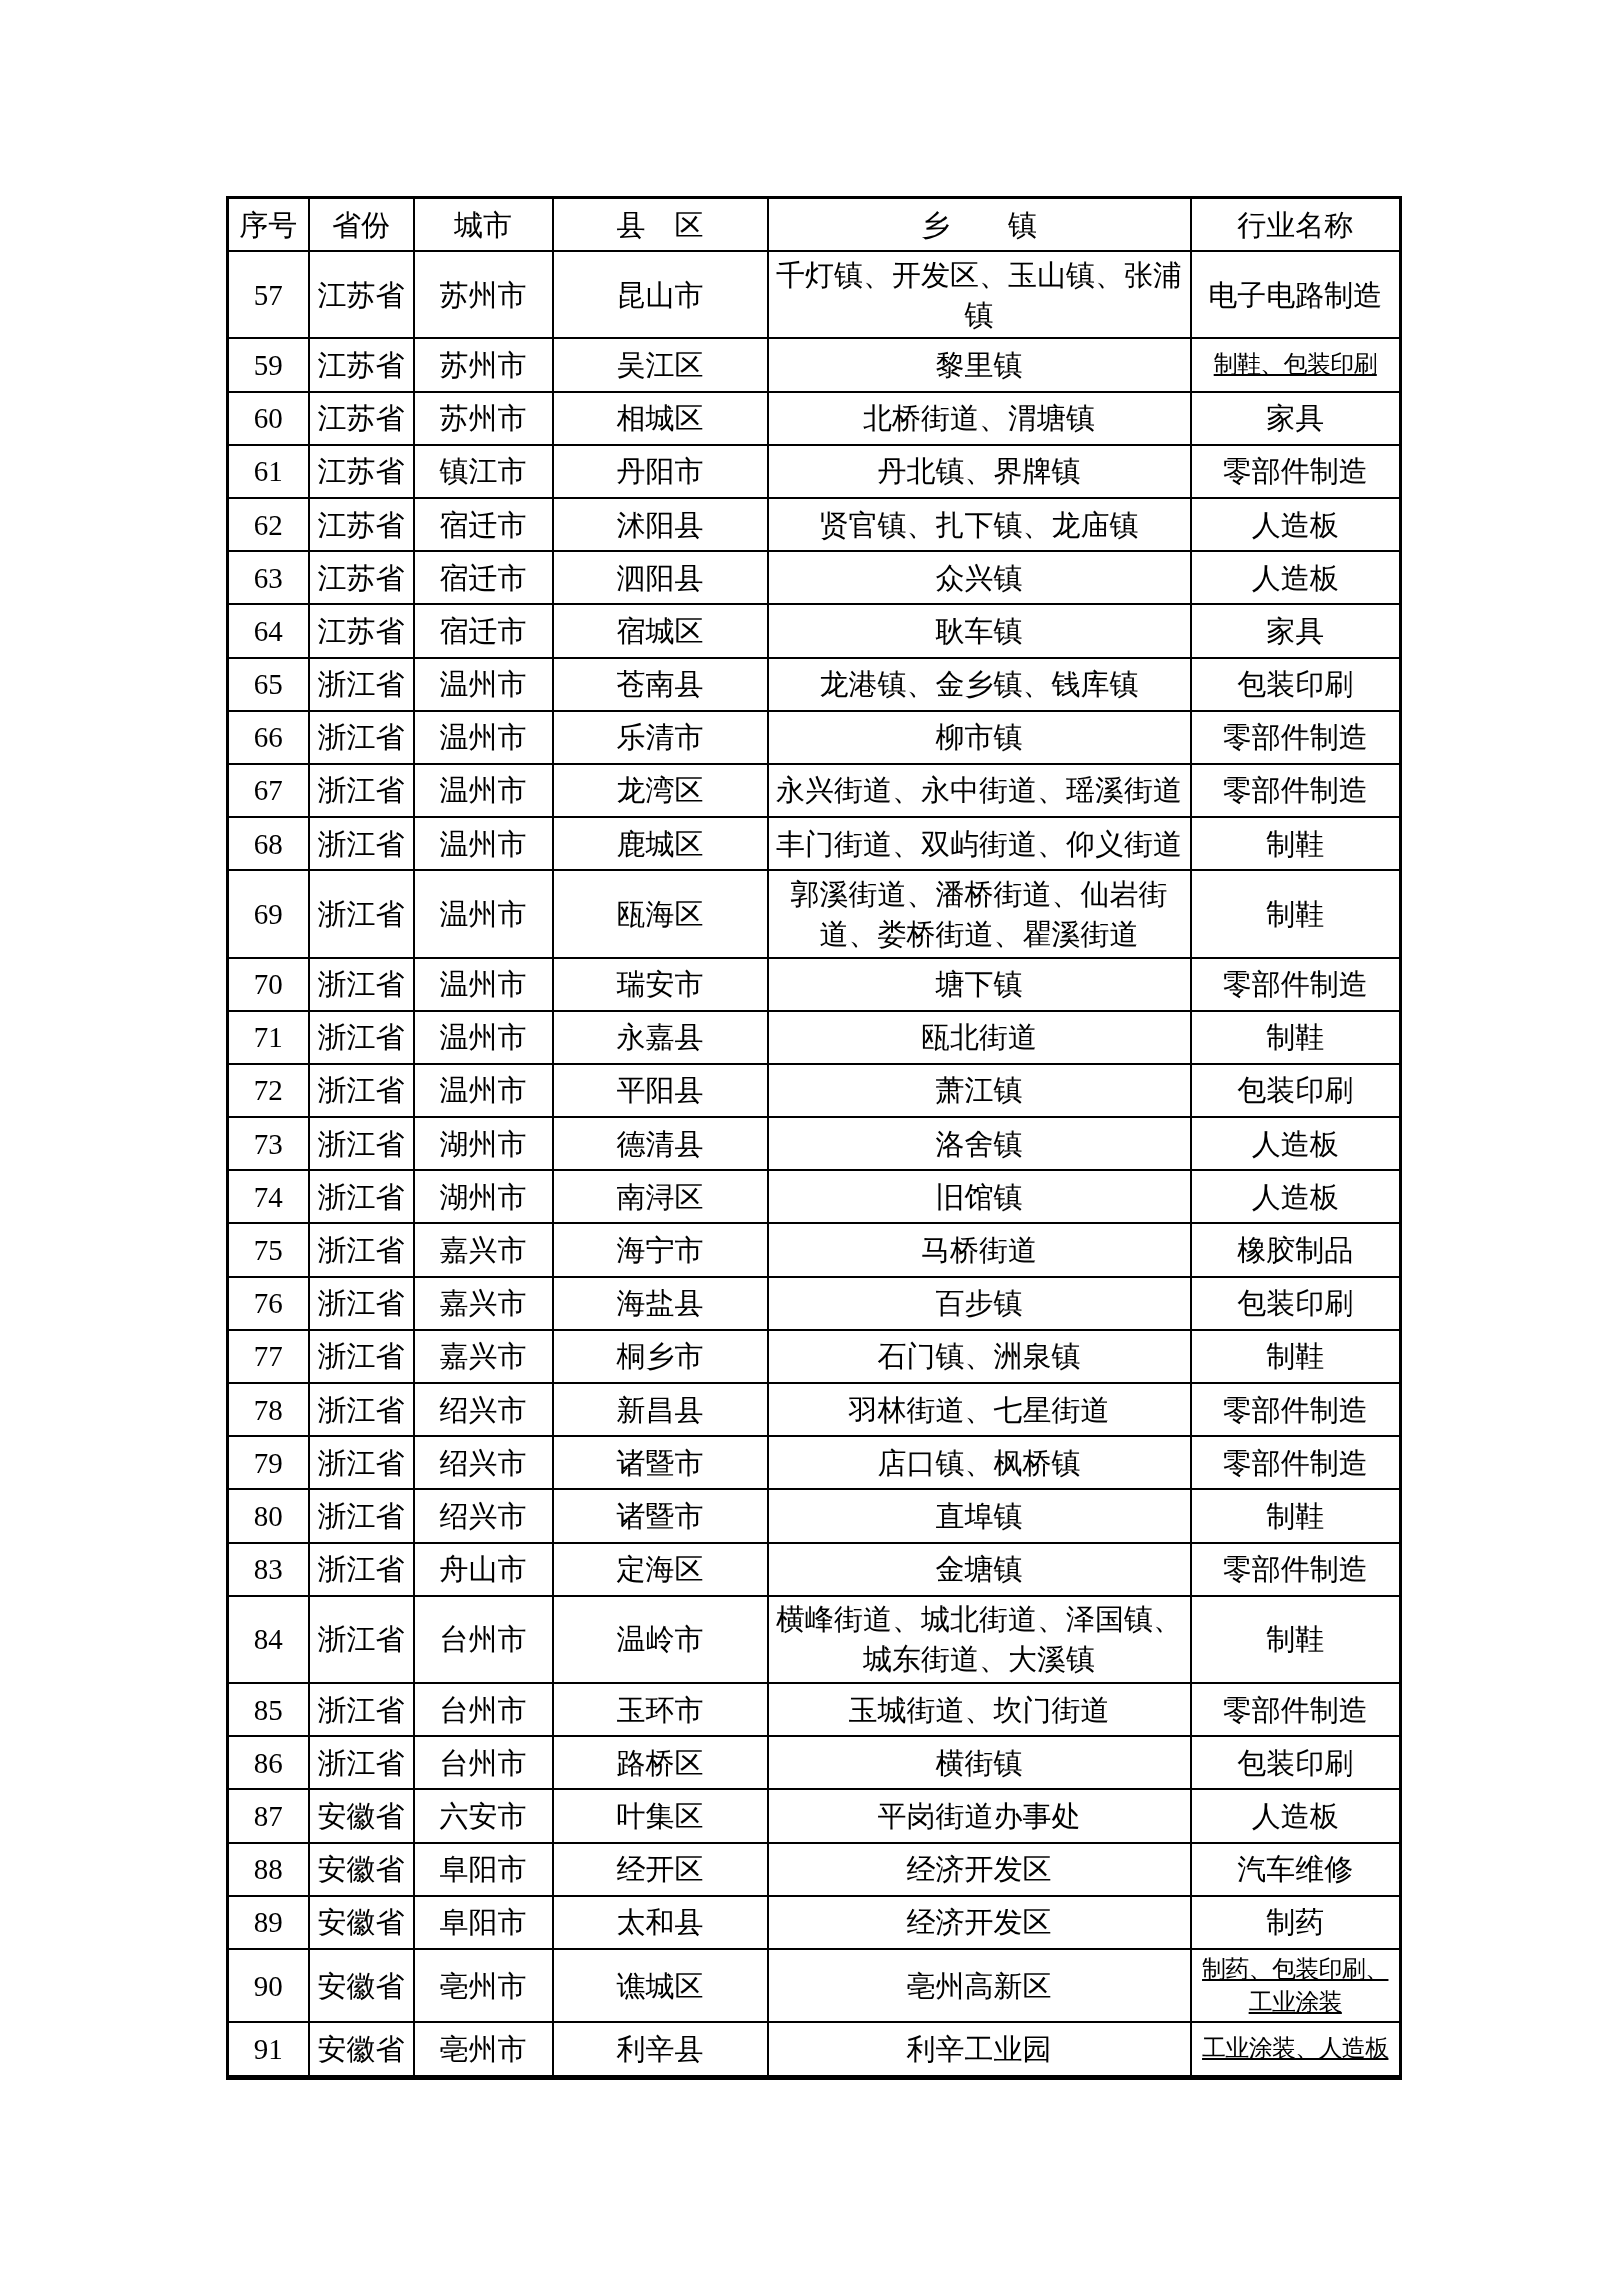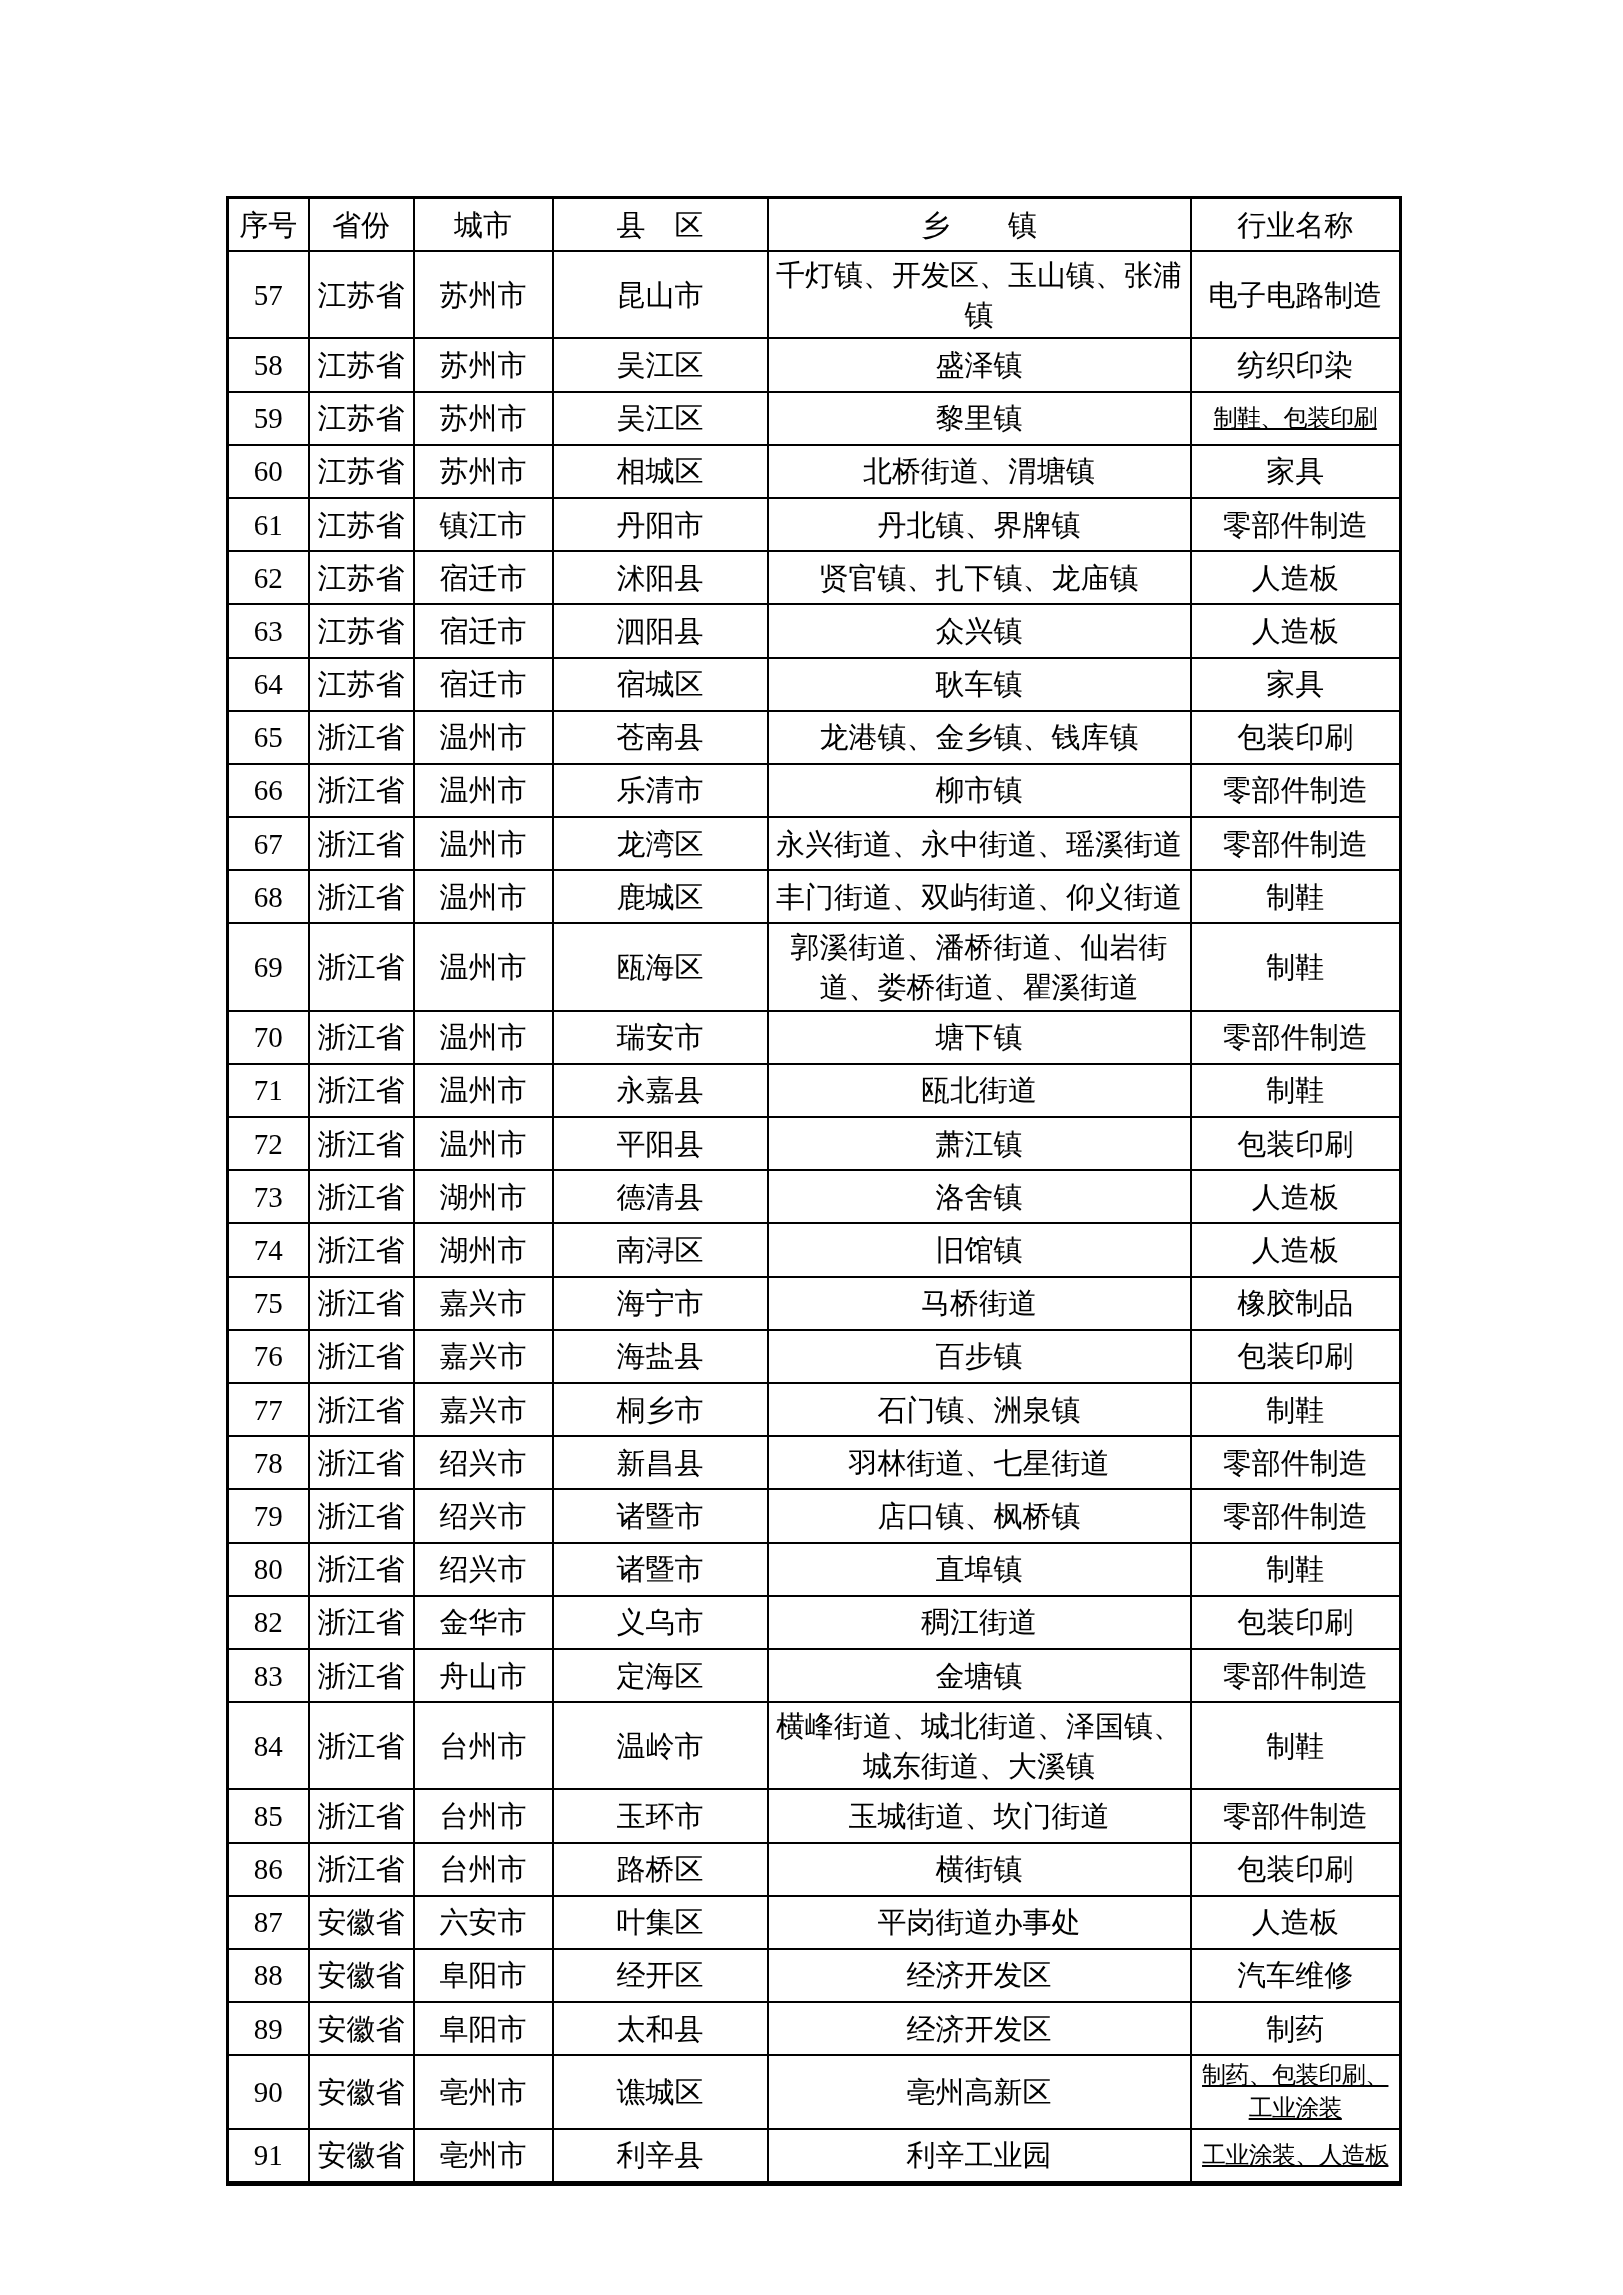--- a/index.html
+++ b/index.html
@@ -78,28 +78,20 @@
     <tbody>
         <tr>
           <td>57</td>
           <td>江苏省</td>
           <td>苏州市</td>
           <td>昆山市</td>
           <td>千灯镇、开发区、玉山镇、张浦镇</td>
           <td>电子电路制造</td>
         </tr>
         <tr>
-          <td>58</td>
-          <td>江苏省</td>
-          <td>苏州市</td>
-          <td>吴江区</td>
-          <td>盛泽镇</td>
-          <td>纺织印染</td>
-        </tr>
-        <tr>
           <td>59</td>
           <td>江苏省</td>
           <td>苏州市</td>
           <td>吴江区</td>
           <td>黎里镇</td>
           <td class="fit">制鞋、包装印刷</td>
         </tr>
         <tr>
           <td>60</td>
           <td>江苏省</td>
@@ -260,28 +252,20 @@
           <td>店口镇、枫桥镇</td>
           <td>零部件制造</td>
         </tr>
         <tr>
           <td>80</td>
           <td>浙江省</td>
           <td>绍兴市</td>
           <td>诸暨市</td>
           <td>直埠镇</td>
           <td>制鞋</td>
-        </tr>
-        <tr>
-          <td>82</td>
-          <td>浙江省</td>
-          <td>金华市</td>
-          <td>义乌市</td>
-          <td>稠江街道</td>
-          <td>包装印刷</td>
         </tr>
         <tr>
           <td>83</td>
           <td>浙江省</td>
           <td>舟山市</td>
           <td>定海区</td>
           <td>金塘镇</td>
           <td>零部件制造</td>
         </tr>
         <tr>

